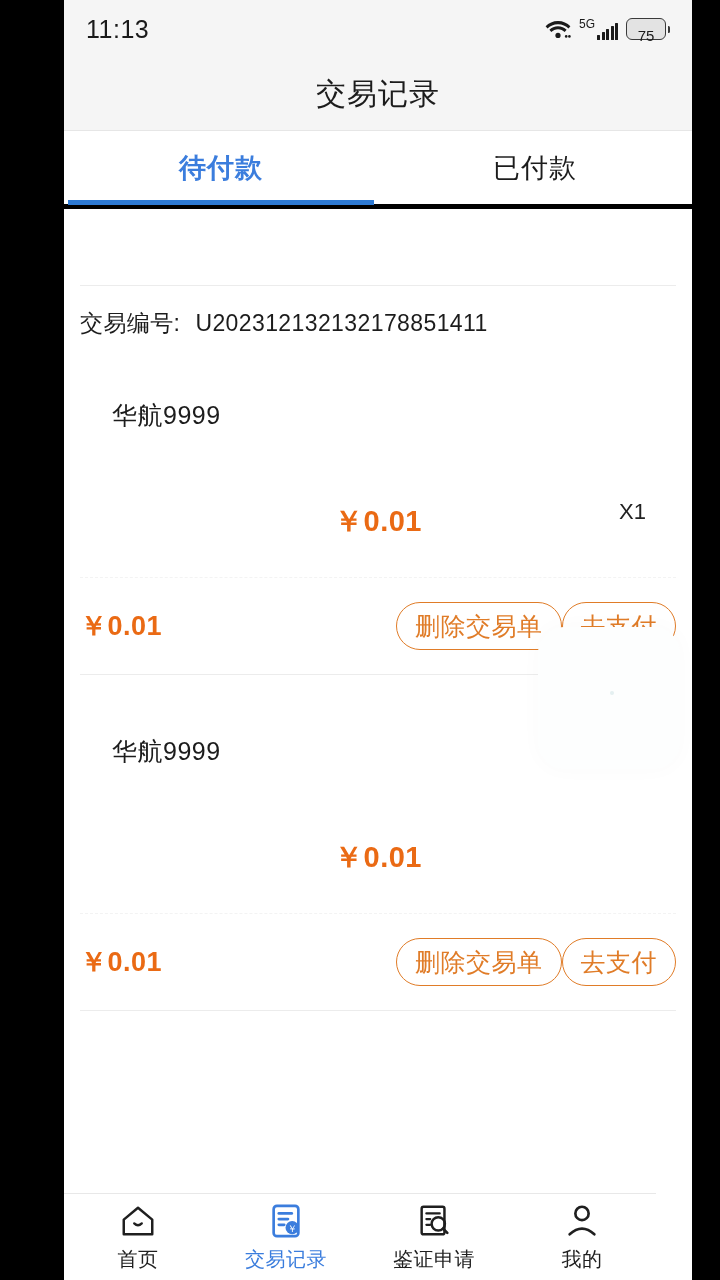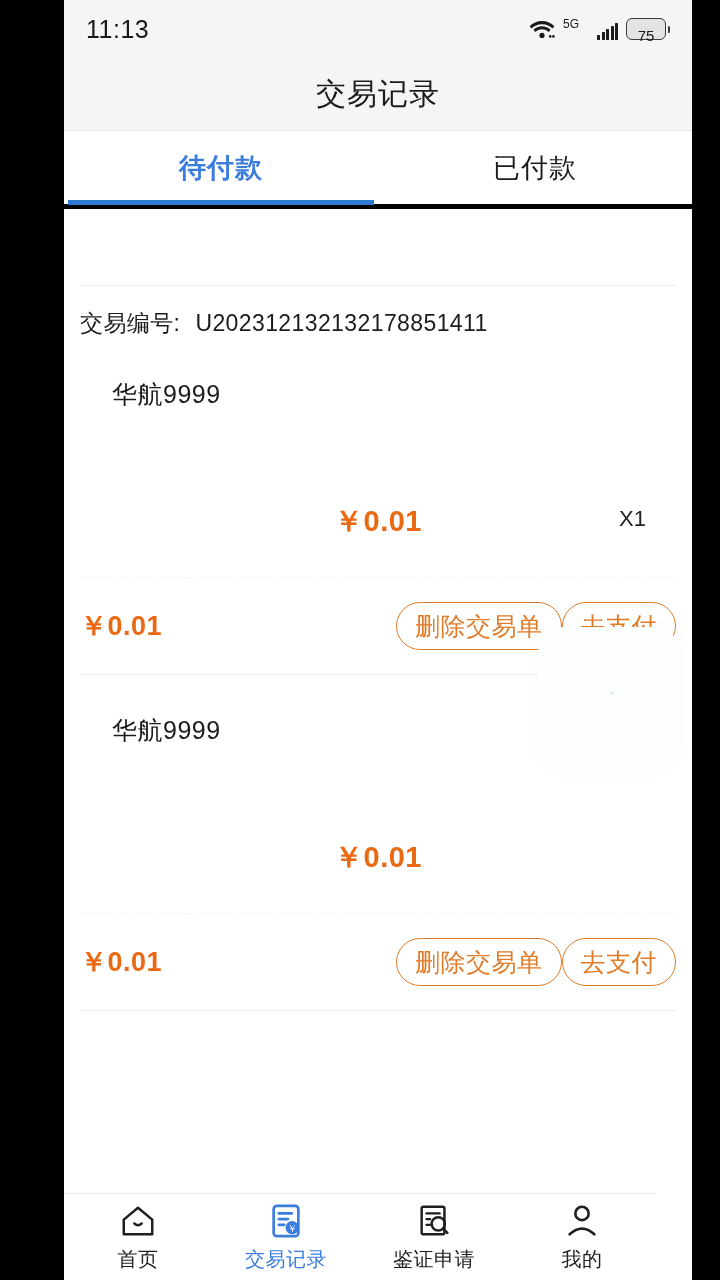--- a/index.html
+++ b/index.html
@@ -40,21 +40,21 @@
   }
   #status-icons {
     display: flex;
     align-items: center;
     gap: 8px;
   }
   .icon-wifi { display: block; }
   .sig-wrap {
     display: flex;
     align-items: flex-end;
-    gap: 18px;
+    gap: 2px;
   }
   .net-label {
     font-size: 12px;
     color: #1a1a1a;
     line-height: 1;
     margin-bottom: 10px;
   }
   .bars {
     display: flex;
     align-items: flex-end;
@@ -175,40 +175,40 @@
 
   .goods-row {
     position: relative;
     height: 238px;
     padding: 0 16px;
     box-sizing: border-box;
   }
   .goods-name {
     position: absolute;
     left: 48px;
-    top: 39px;
+    top: 60px;
     font-size: 25px;
     color: #1c1c1c;
     letter-spacing: 0.5px;
   }
   .goods-price {
     position: absolute;
     left: 0;
     right: 0;
     top: 163px;
     text-align: center;
     font-size: 29px;
     font-weight: bold;
     color: #ea6a14;
     letter-spacing: 0.5px;
   }
   .goods-qty {
     position: absolute;
     right: 46px;
-    top: 167px;
+    top: 160px;
     font-size: 22px;
     color: #222222;
   }
   .ghost-box {
     position: absolute;
     right: 12px;
     top: -48px;
     width: 142px;
     height: 142px;
     border-radius: 26px;

